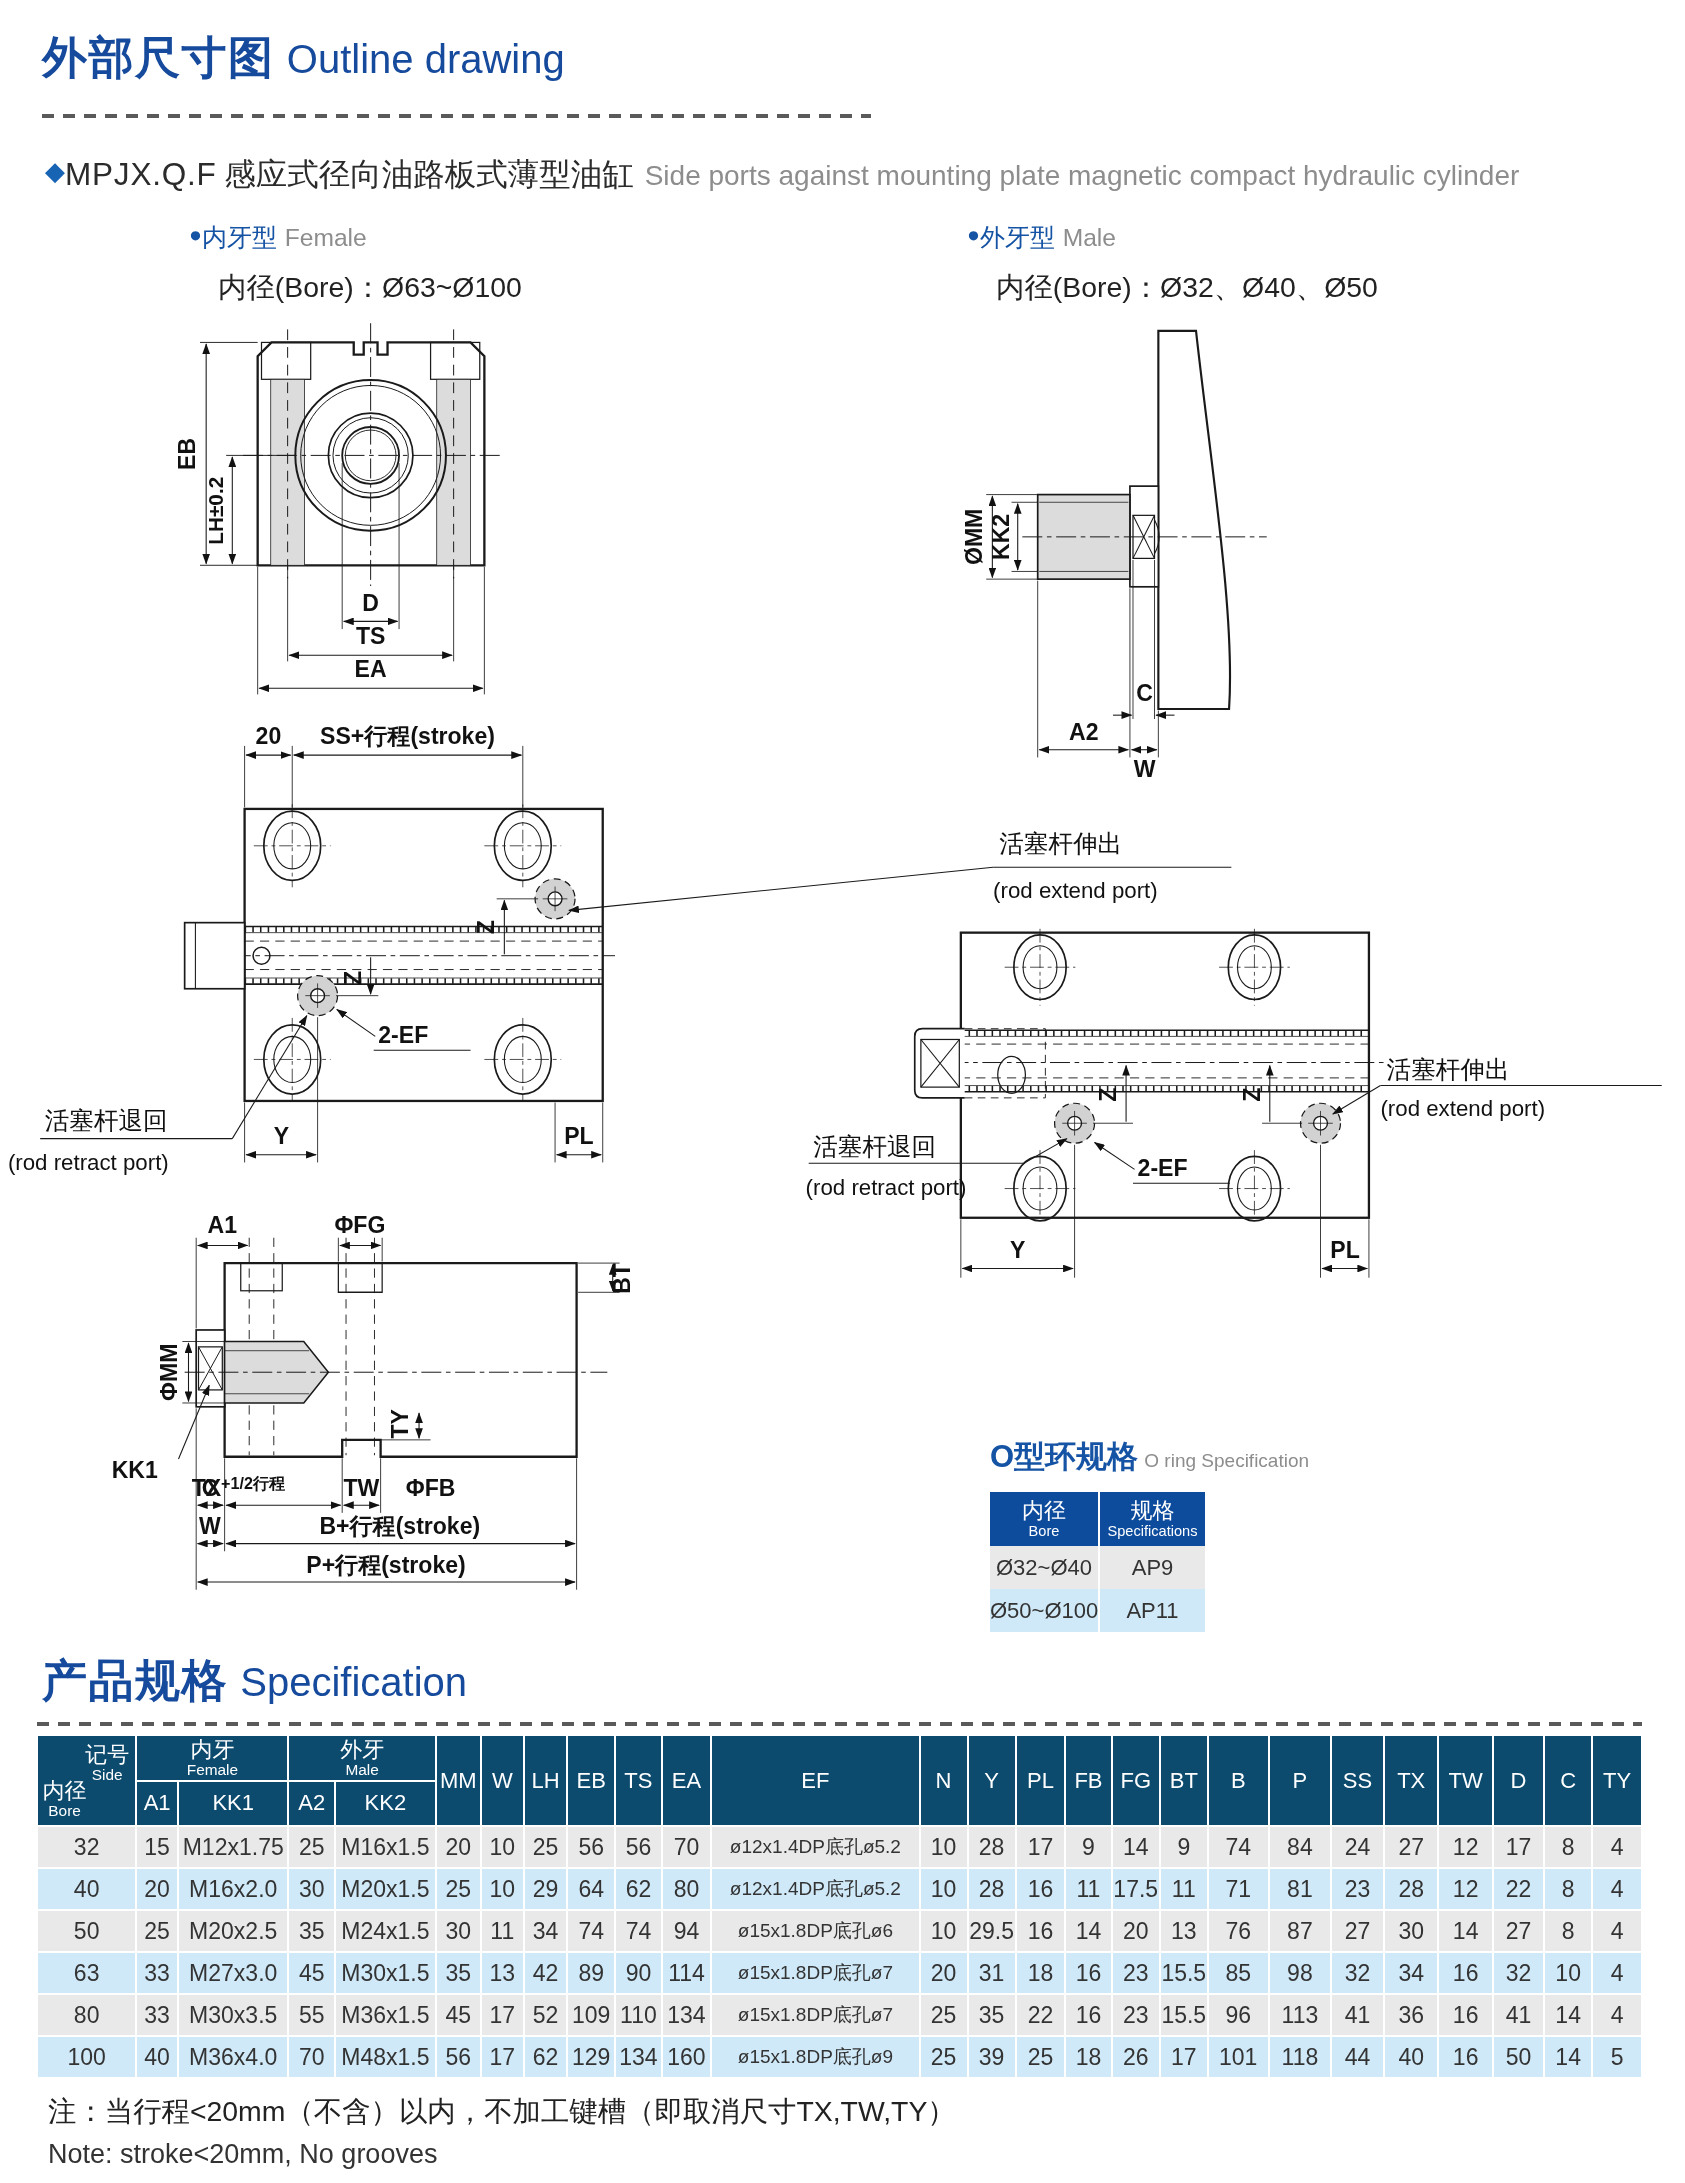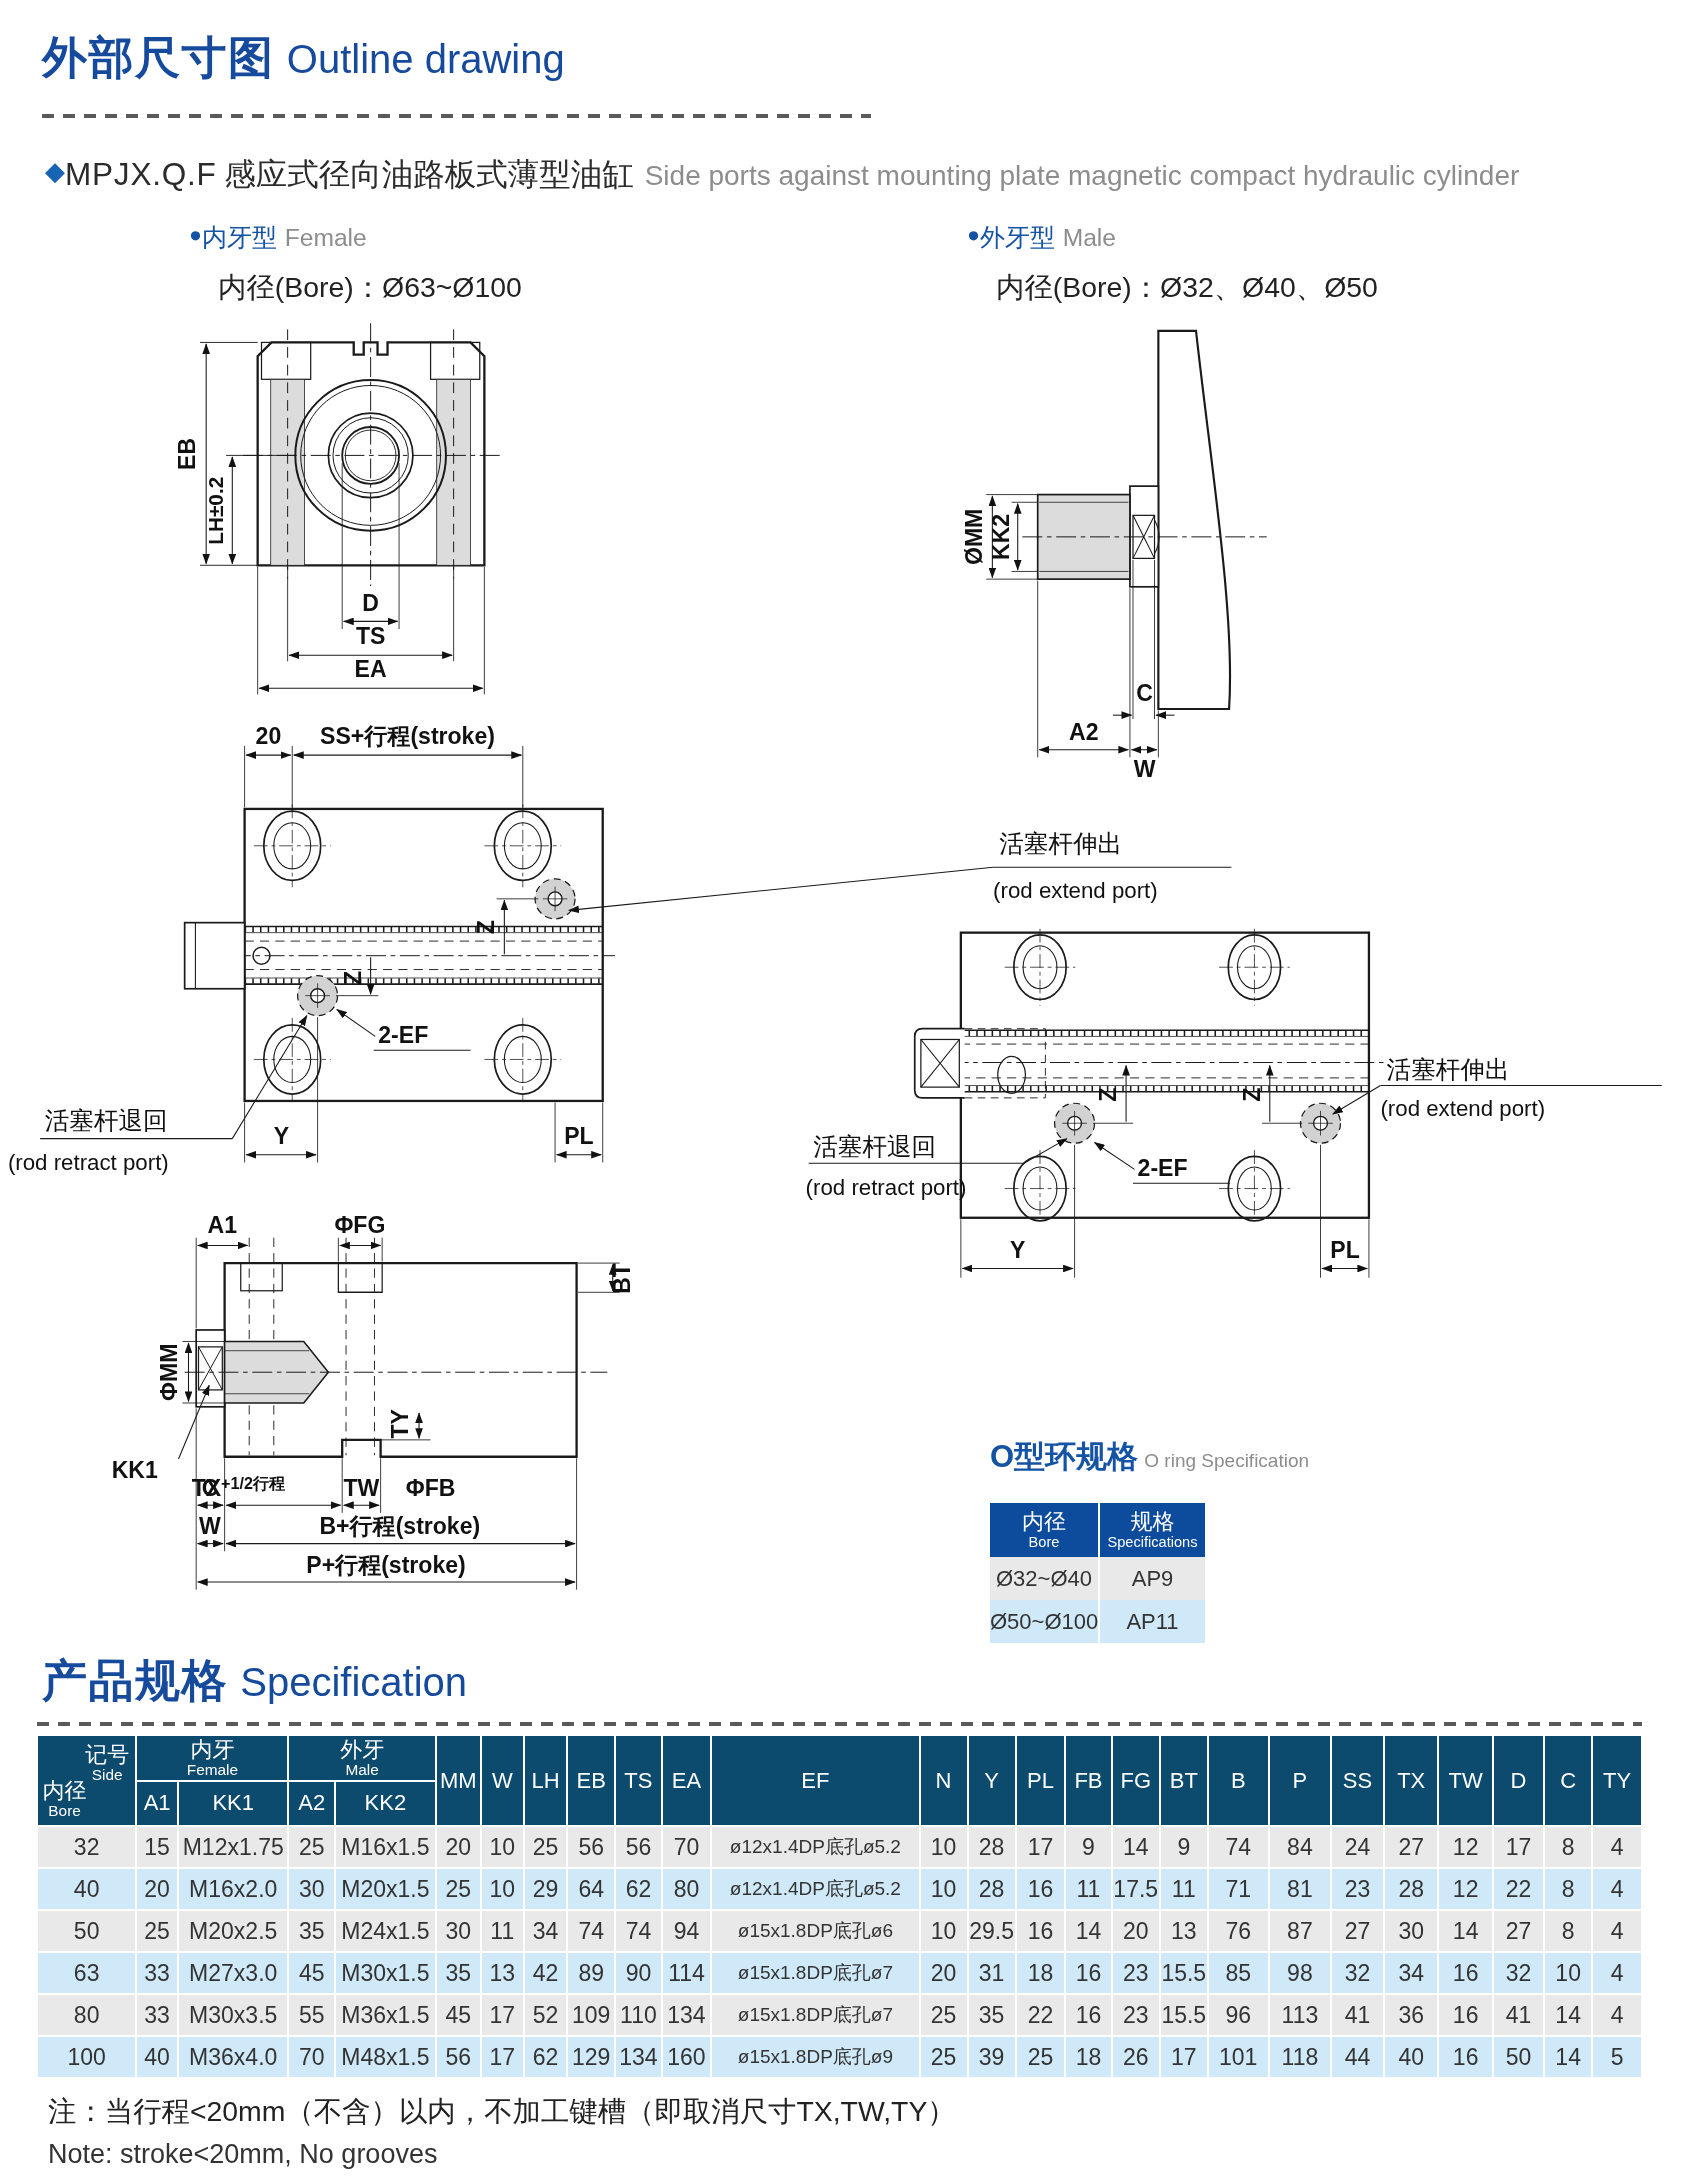--- a/index.html
+++ b/index.html
@@ -28,21 +28,21 @@
   
   #drawings { position:absolute; left:0; top:304px; width:1685px; height:1318px; }
   #drawings text { fill:#111; }
   .dimtxt { font-size:30px; font-weight:700; }
   .dimtxt-s { font-size:27px; font-weight:700; }
   .callout-zh { font-size:32px; font-weight:400; }
   .callout-en { font-size:29px; font-weight:400; }
 
   
   #oring { position:absolute; left:990px; top:1436px; width:220px; }
-  #oring .ttl { white-space:nowrap; margin-bottom:25px; }
+  #oring .ttl { white-space:nowrap; margin-bottom:14px; }
   #oring .ttl .zh { font-size:31px; font-weight:700; color:#1553a4; }
   #oring .ttl .en { font-size:19px; color:#8d8d8d; margin-left:6.2px; }
   #oring table { border-collapse:collapse; width:215px; table-layout:fixed; }
   #oring th { background:#0d4c9d; color:#fff; font-weight:400; height:54px; border-left:2.3px solid #fff; }
   #oring th:first-child { border-left:none; }
   #oring th .zh { display:block; font-size:22px; line-height:1.1; }
   #oring th .en { display:block; font-size:14.6px; line-height:1.1; }
   #oring td { text-align:center; font-size:22px; color:#333; height:43px; border-left:2.3px solid #fff; }
   #oring td:first-child { border-left:none; }
   #oring tbody tr:nth-child(odd) td { background:#e9e9e9; }

